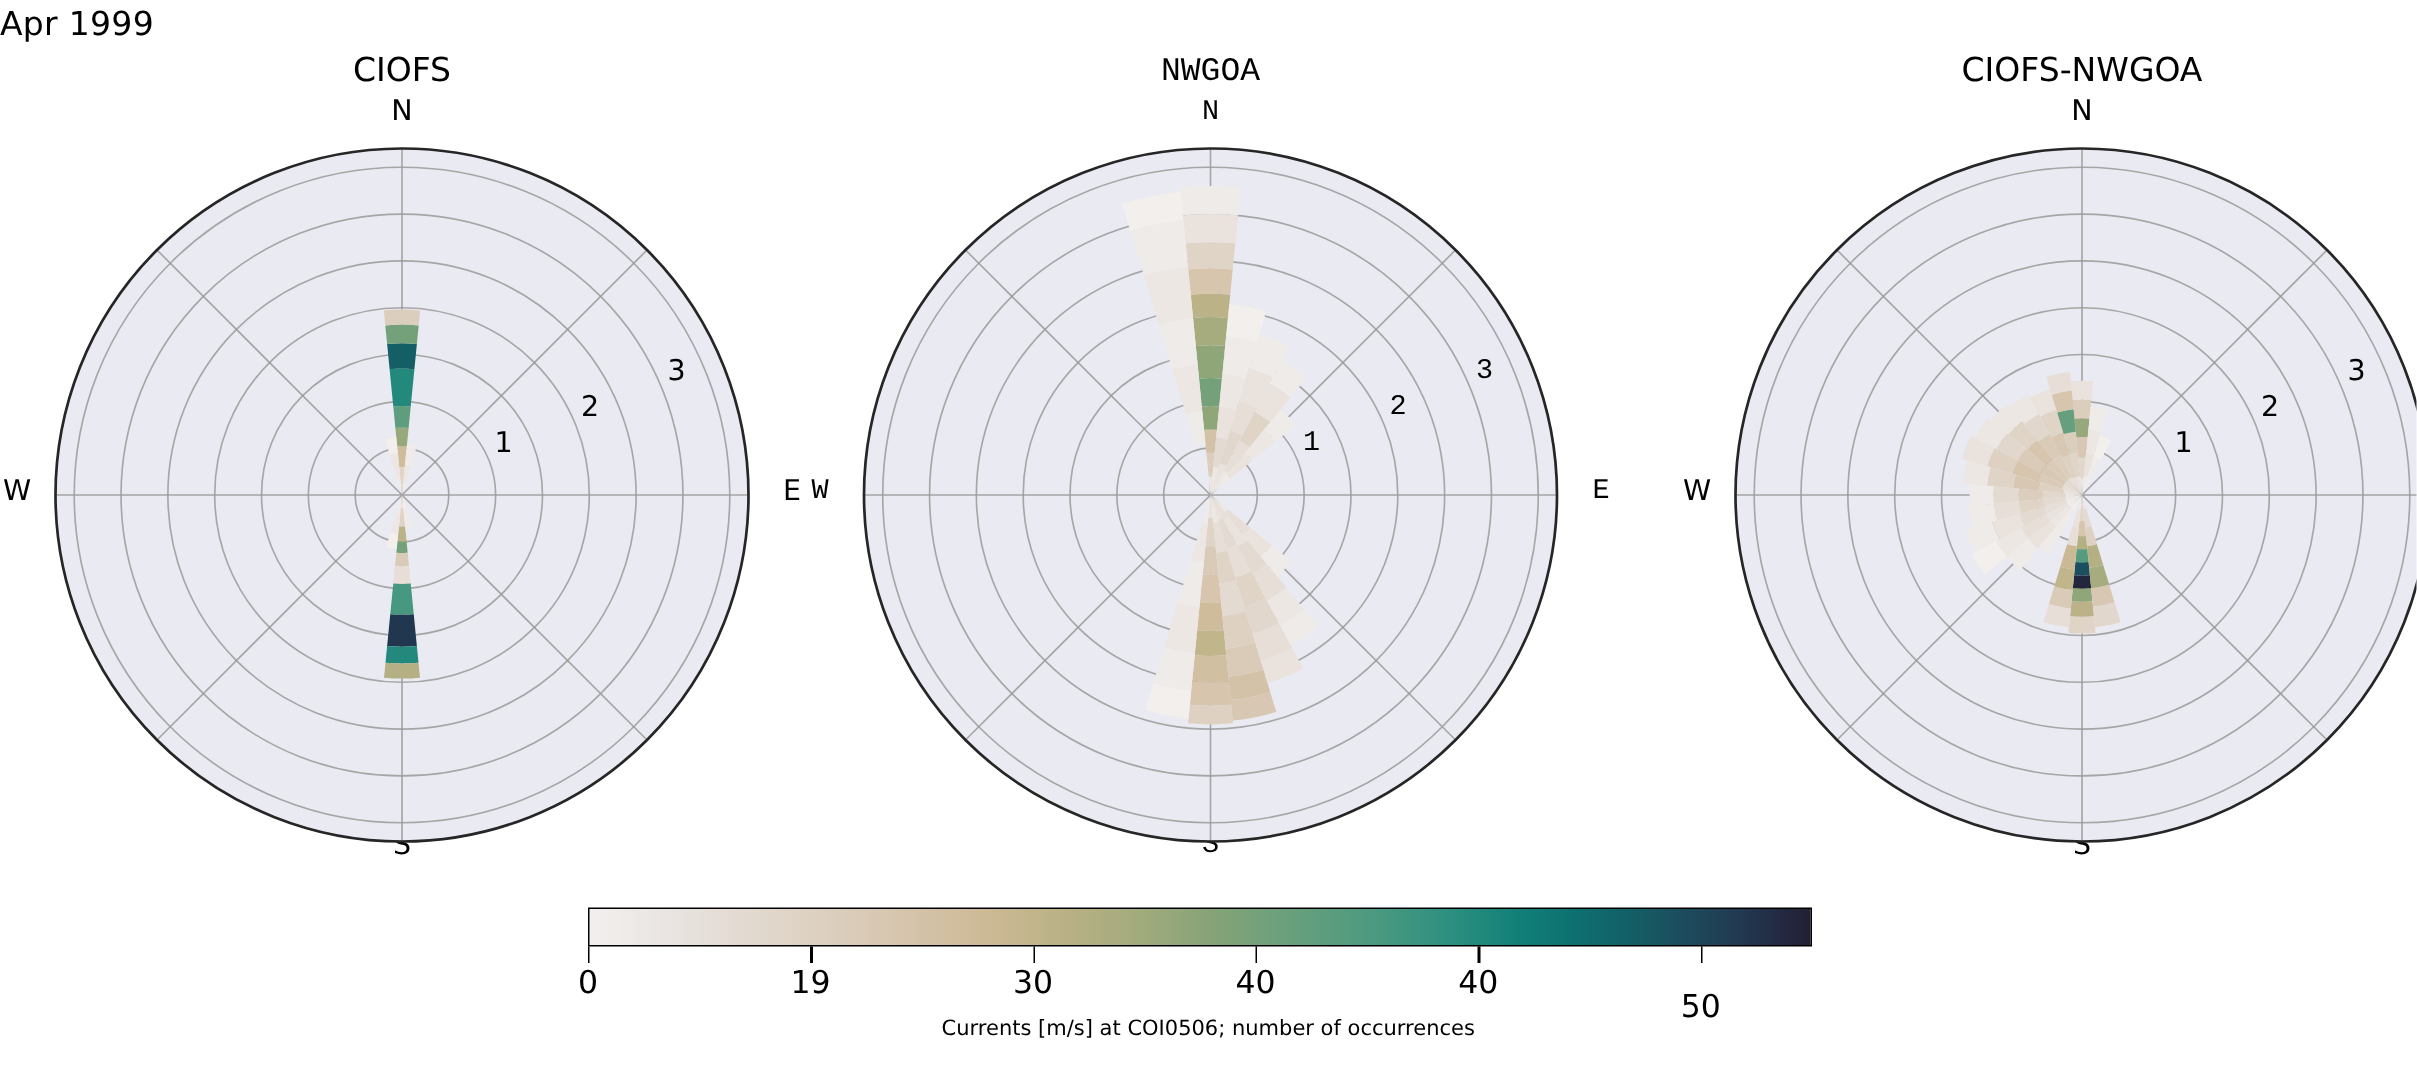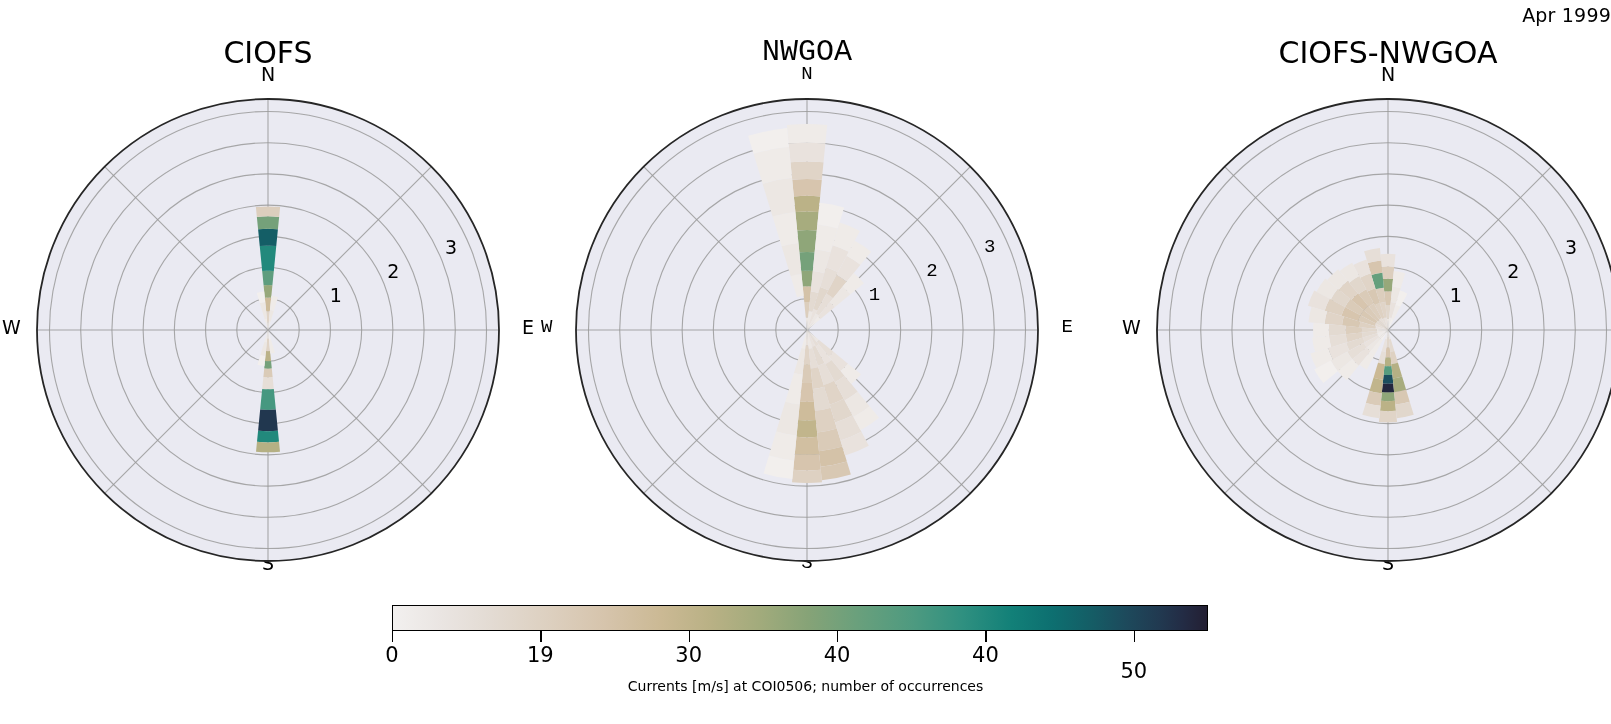--- a/index.html
+++ b/index.html
@@ -1,28 +1,28 @@
 <!DOCTYPE html>
 <html><head>
 <meta charset="utf-8">
 <style>
   html,body{margin:0;padding:0;background:#ffffff;}
   body{width:1611px;height:724px;position:relative;overflow:hidden;
        font-family:"DejaVu Sans","Liberation Sans",sans-serif;color:#000;}
   .fig{position:absolute;inset:0;}
 
-  .suptitle{position:absolute;left:0;width:1611px;top:4px;text-align:right;
-            font-size:19px;letter-spacing:.2px;}
+  .suptitle{position:absolute;left:0;width:1611px;top:4px;text-align:left;
+            font-size:22px;letter-spacing:.2px;}
 
   .panel{position:absolute;top:75px;width:520px;height:500px;}
   .panel.p0{left:8px;}
   .panel.p1{left:547px;font-family:Liberation Mono, monospace;}
   .panel.p2{left:1128px;}
 
-  .ptitle{position:absolute;top:-40px;left:0;width:520px;text-align:center;font-size:30px;}
+  .ptitle{position:absolute;top:-40px;left:0;width:520px;text-align:center;font-size:22px;}
 
   .polarwrap{position:absolute;left:27px;top:22px;width:466px;height:466px;}
   .polar-svg{display:block;}
 
   .clabel{position:absolute;font-size:19px;color:#000;white-space:nowrap;}
   .clabel.n{left:0;width:520px;text-align:center;top:-12px;}
   .clabel.s{left:0;width:520px;text-align:center;top:477px;}
   .clabel.w{left:-6px;top:241px;}
   .clabel.e{right:-6px;top:241px;}
 

